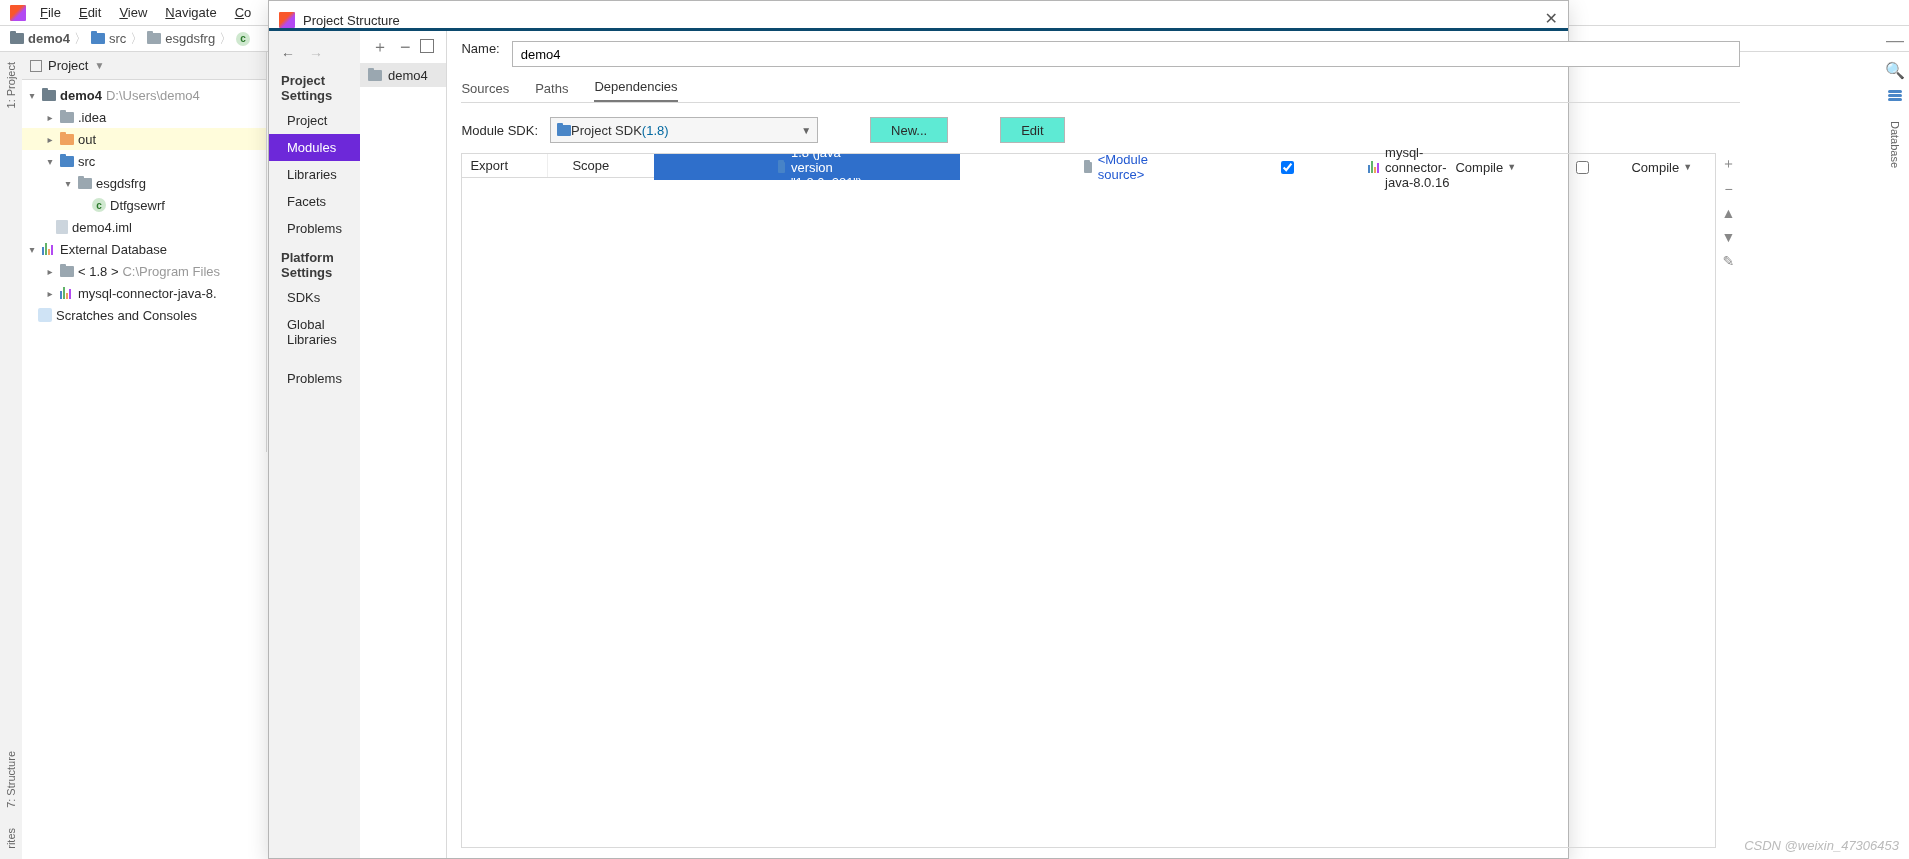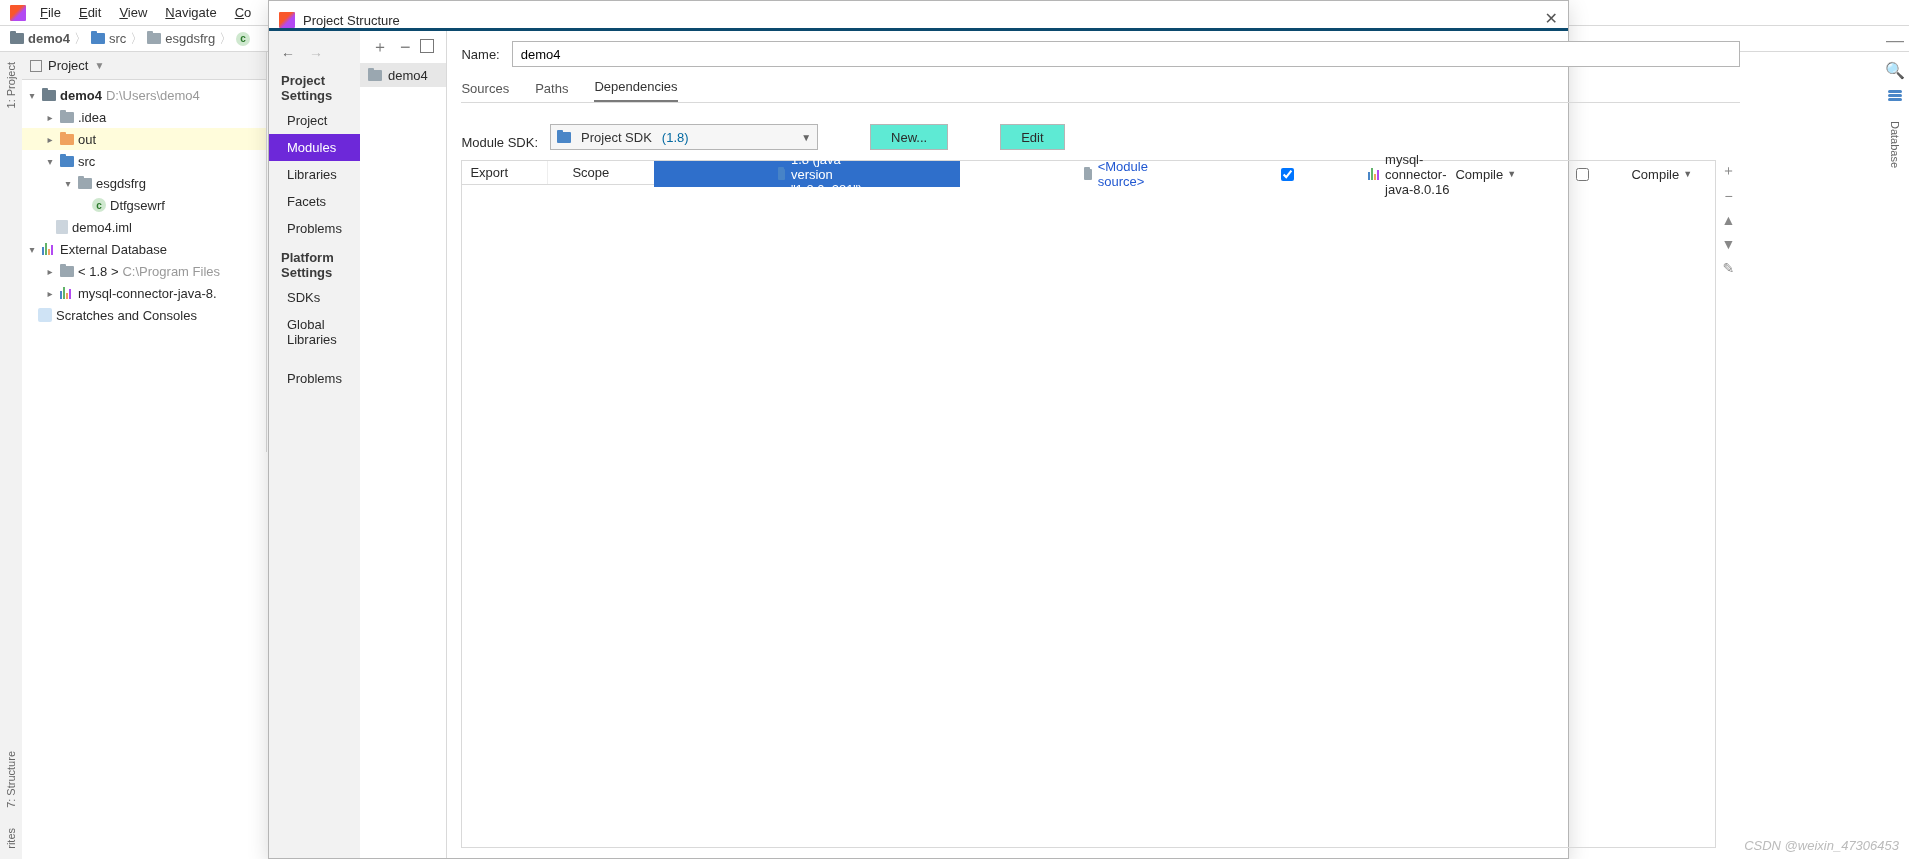--- a/index.html
+++ b/index.html
@@ -110,28 +110,28 @@
     display:flex;flex-direction:column;
   }
   .center-tools{height:32px;display:flex;align-items:center;gap:12px;padding:0 12px;color:#777;}
   .plus{font-size:16px;}
   .minus{font-size:18px;}
   .copy-ic{width:12px;height:12px;border:1px solid #777;position:relative;}
   .copy-ic::after{content:"";position:absolute;top:-3px;left:-3px;width:12px;height:12px;border:1px solid #777;background:#fff;}
   .module-row{height:24px;background:#e7e7e7;display:flex;align-items:center;gap:6px;padding:0 8px;}
 
   .dlg-right{flex:1;display:flex;flex-direction:column;padding:10px 14px;gap:10px;}
-  .name-row{display:flex;align-items:center;gap:12px;}
+  .name-row{display:flex;gap:12px;}
   .name-row input{flex:1;height:26px;border:1px solid #b5b5b5;padding:0 8px;font-size:13px;}
   .tabbar{display:flex;gap:26px;border-bottom:1px solid #d9d9d9;height:26px;align-items:flex-end;}
   .tab{padding-bottom:6px;color:#555;cursor:pointer;}
   .tab.active{border-bottom:2px solid #7a7a7a;font-weight:500;color:#333;}
 
-  .sdk-row{display:flex;align-items:flex-end;gap:12px;margin-top:4px;}
-  .sdk-select{flex:0 0 268px;height:26px;border:1px solid #b5b5b5;background:#f6f6f6;display:flex;align-items:center;padding:0 6px;gap:10px;color:#333;margin-top:7px;}
+  .sdk-row{display:flex;align-items:center;gap:12px;margin-top:4px;}
+  .sdk-select{flex:0 0 268px;height:26px;border:1px solid #b5b5b5;background:#f6f6f6;display:flex;align-items:center;padding:0 6px;gap:0;color:#333;}
   .sdk-select .muted{color:#0369a1;}
   .sdk-caret{margin-left:auto;color:#666;font-size:10px;}
   .btn{height:26px;padding:0 20px;border:1px solid #b5b5b5;background:#5eead4;display:flex;align-items:center;cursor:pointer;margin-left:40px;}
 
   .dep-area{flex:1;display:flex;min-height:0;}
   .dep-table{flex:1;border:1px solid #d9d9d9;display:flex;flex-direction:row;}
   .dep-head{height:24px;display:flex;border-bottom:1px solid #d9d9d9;}
   .col-export{width:86px;padding:4px 8px;border-right:1px solid #eee;}
   .col-name{flex:1;padding:4px 8px;}
   .col-scope{width:90px;padding:4px 8px;}

